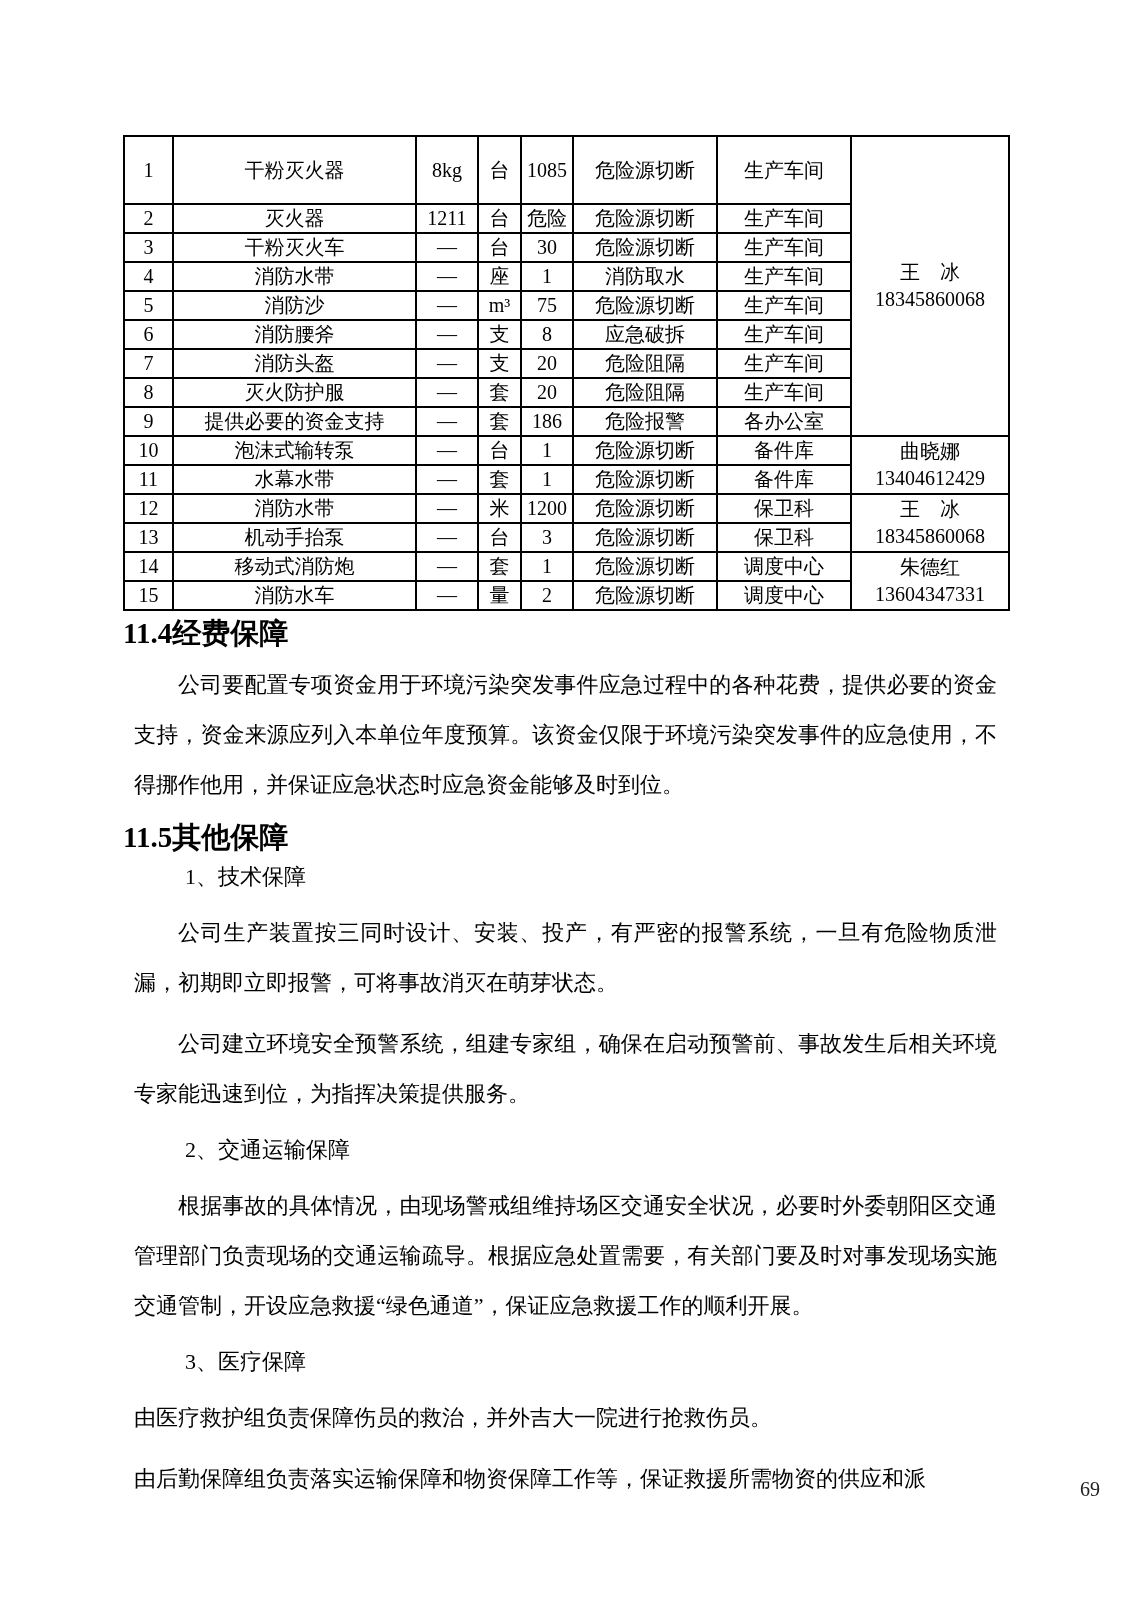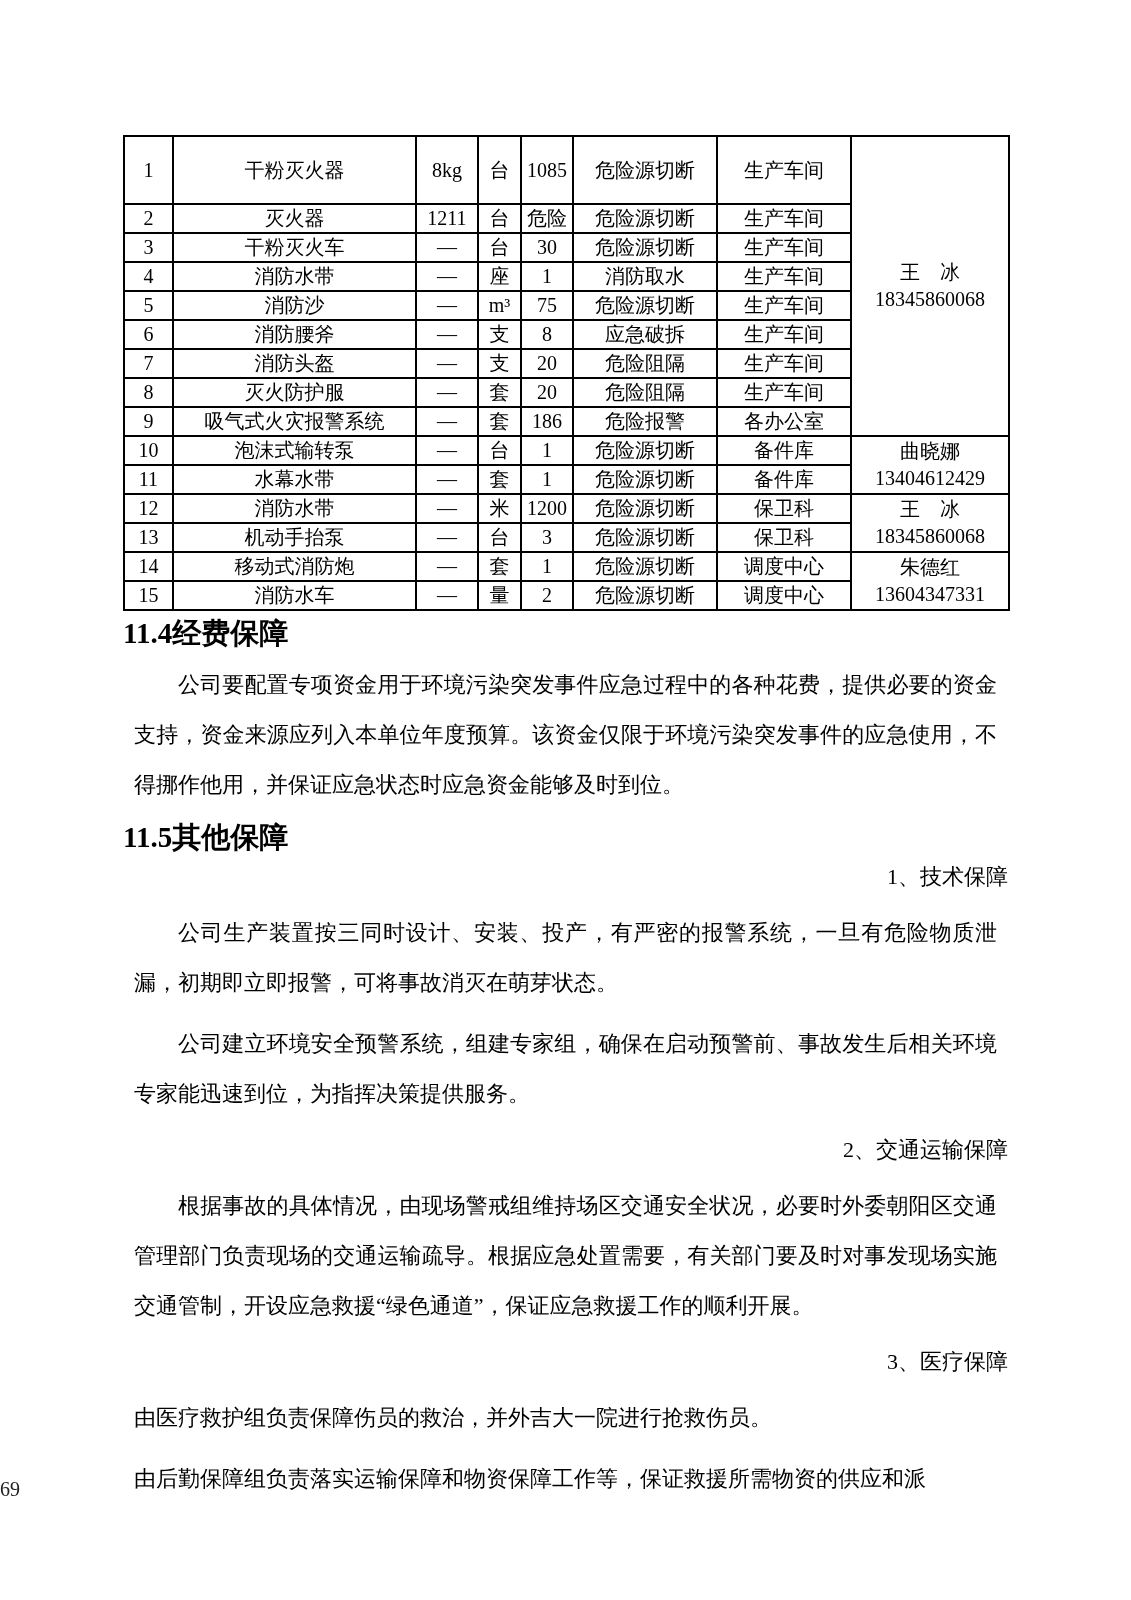--- a/index.html
+++ b/index.html
@@ -46,28 +46,28 @@
     line-height: 50px;
     margin: 11px;
     text-align: justify;
   }
   p.indent { text-indent: 44px; }
   p.num-item {
     font-size: 22px;
     line-height: 40px;
     margin: 0;
     padding-left: 62px;
-    text-align: right;
+    text-align: left;
   }
   .page-number {
     position: absolute;
     top: 1478px;
     left: 0;
     width: 1100px;
-    text-align: left;
+    text-align: right;
     font-size: 20px;
     color: #222222;
   }
 </style>
 </head>
 <body>
 
 <div class="page">
   <div class="content">
 
@@ -154,21 +154,21 @@
             <td>8</td>
             <td>灭火防护服</td>
             <td>—</td>
             <td>套</td>
             <td>20</td>
             <td>危险阻隔</td>
             <td>生产车间</td>
           </tr>
           <tr>
             <td>9</td>
-            <td>吸气式火灾报警系统</td>
+            <td>提供必要的资金支持</td>
             <td>—</td>
             <td>套</td>
             <td>186</td>
             <td>危险报警</td>
             <td>各办公室</td>
           </tr>
           <tr>
             <td>10</td>
             <td>泡沫式输转泵</td>
             <td>—</td>

